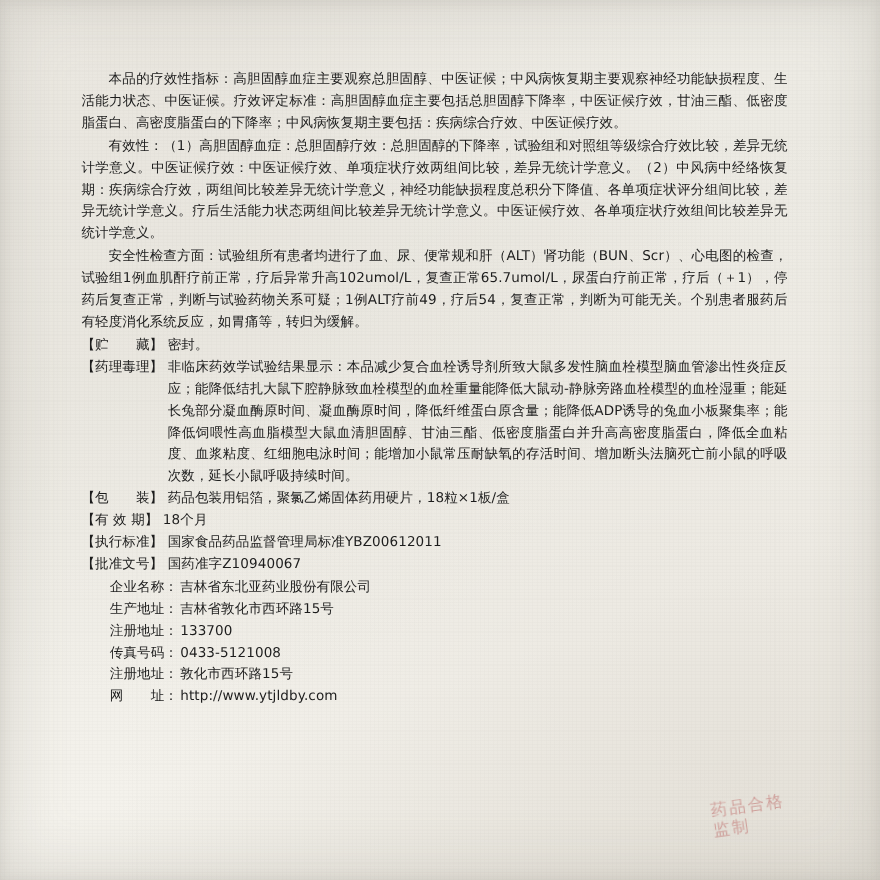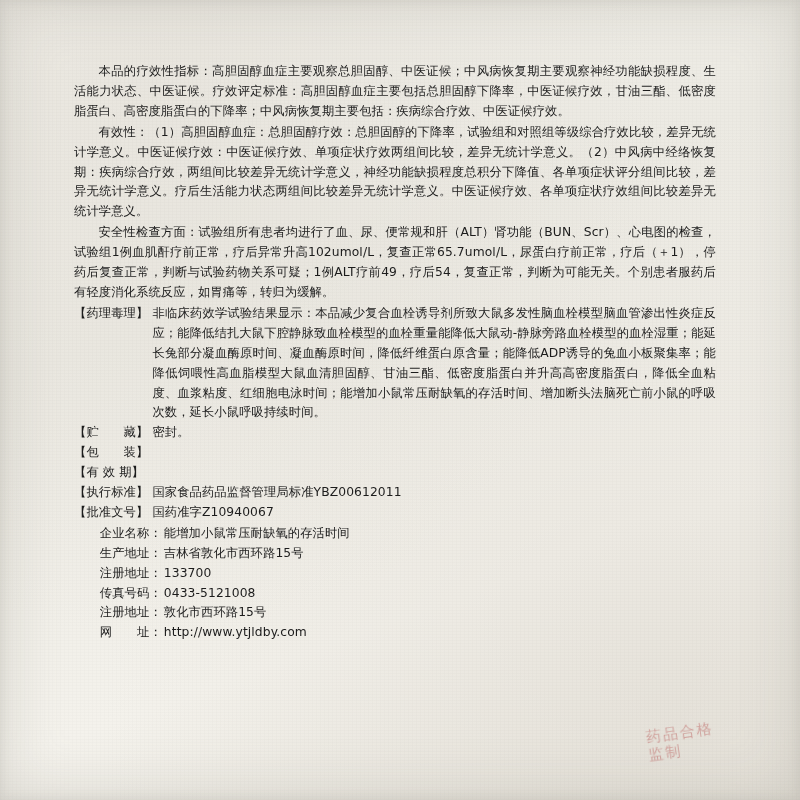--- a/index.html
+++ b/index.html
@@ -113,53 +113,55 @@
 <div class="page">
   <div class="content">
 
     <p class="para">本品的疗效性指标：高胆固醇血症主要观察总胆固醇、中医证候；中风病恢复期主要观察神经功能缺损程度、生活能力状态、中医证候。疗效评定标准：高胆固醇血症主要包括总胆固醇下降率，中医证候疗效，甘油三酯、低密度脂蛋白、高密度脂蛋白的下降率；中风病恢复期主要包括：疾病综合疗效、中医证候疗效。</p>
 
     <p class="para">有效性：（1）高胆固醇血症：总胆固醇疗效：总胆固醇的下降率，试验组和对照组等级综合疗效比较，差异无统计学意义。中医证候疗效：中医证候疗效、单项症状疗效两组间比较，差异无统计学意义。（2）中风病中经络恢复期：疾病综合疗效，两组间比较差异无统计学意义，神经功能缺损程度总积分下降值、各单项症状评分组间比较，差异无统计学意义。疗后生活能力状态两组间比较差异无统计学意义。中医证候疗效、各单项症状疗效组间比较差异无统计学意义。</p>
 
     <p class="para">安全性检查方面：试验组所有患者均进行了血、尿、便常规和肝（ALT）肾功能（BUN、Scr）、心电图的检查，试验组1例血肌酐疗前正常，疗后异常升高102umol/L，复查正常65.7umol/L，尿蛋白疗前正常，疗后（＋1），停药后复查正常，判断与试验药物关系可疑；1例ALT疗前49，疗后54，复查正常，判断为可能无关。个别患者服药后有轻度消化系统反应，如胃痛等，转归为缓解。</p>
 
     <div class="label-row">
+      <span class="bracket-label">【贮　　藏】</span>
+      <span class="label-value">密封。</span>
+    </div>
+
+    <div class="label-row">
       <span class="bracket-label">【药理毒理】</span>
       <span class="label-value">非临床药效学试验结果显示：本品减少复合血栓诱导剂所致大鼠多发性脑血栓模型脑血管渗出性炎症反应；能降低结扎大鼠下腔静脉致血栓模型的血栓重量能降低大鼠动-静脉旁路血栓模型的血栓湿重；能延长兔部分凝血酶原时间、凝血酶原时间，降低纤维蛋白原含量；能降低ADP诱导的兔血小板聚集率；能降低饲喂性高血脂模型大鼠血清胆固醇、甘油三酯、低密度脂蛋白并升高高密度脂蛋白，降低全血粘度、血浆粘度、红细胞电泳时间；能增加小鼠常压耐缺氧的存活时间、增加断头法脑死亡前小鼠的呼吸次数，延长小鼠呼吸持续时间。</span>
     </div>
 
     <div class="label-row">
-      <span class="bracket-label">【贮　　藏】</span>
-      <span class="label-value">密封。</span>
-    </div>
-
-    <div class="label-row">
       <span class="bracket-label">【包　　装】</span>
+      <span class="label-value">药品包装用铝箔，聚氯乙烯固体药用硬片，18粒×1板/盒</span>
     </div>
 
     <div class="label-row">
       <span class="bracket-label">【有 效 期】</span>
+      <span class="label-value">18个月</span>
     </div>
 
     <div class="label-row">
       <span class="bracket-label">【执行标准】</span>
       <span class="label-value">国家食品药品监督管理局标准YBZ00612011</span>
     </div>
 
     <div class="label-row">
       <span class="bracket-label">【批准文号】</span>
       <span class="label-value">国药准字Z10940067</span>
     </div>
 
 
     <div class="company-block">
 
       <div class="kv-row">
         <span class="kv-key">企业名称：</span>
-        <span class="kv-val">能增加小鼠常压耐缺氧的存活时间</span>
+        <span class="kv-val">吉林省东北亚药业股份有限公司</span>
       </div>
 
       <div class="kv-row">
         <span class="kv-key">生产地址：</span>
         <span class="kv-val">吉林省敦化市西环路15号</span>
       </div>
 
       <div class="kv-row">
         <span class="kv-key">注册地址：</span>
         <span class="kv-val">133700</span>

